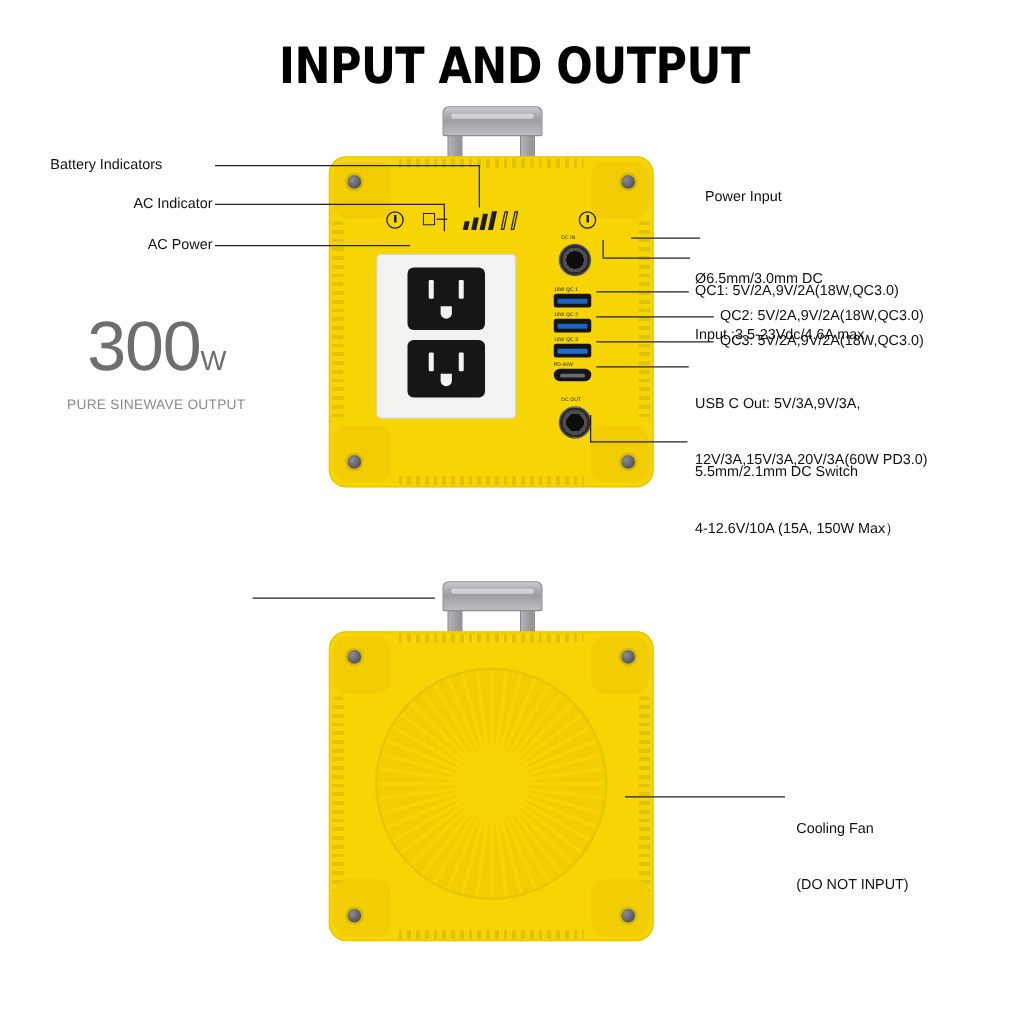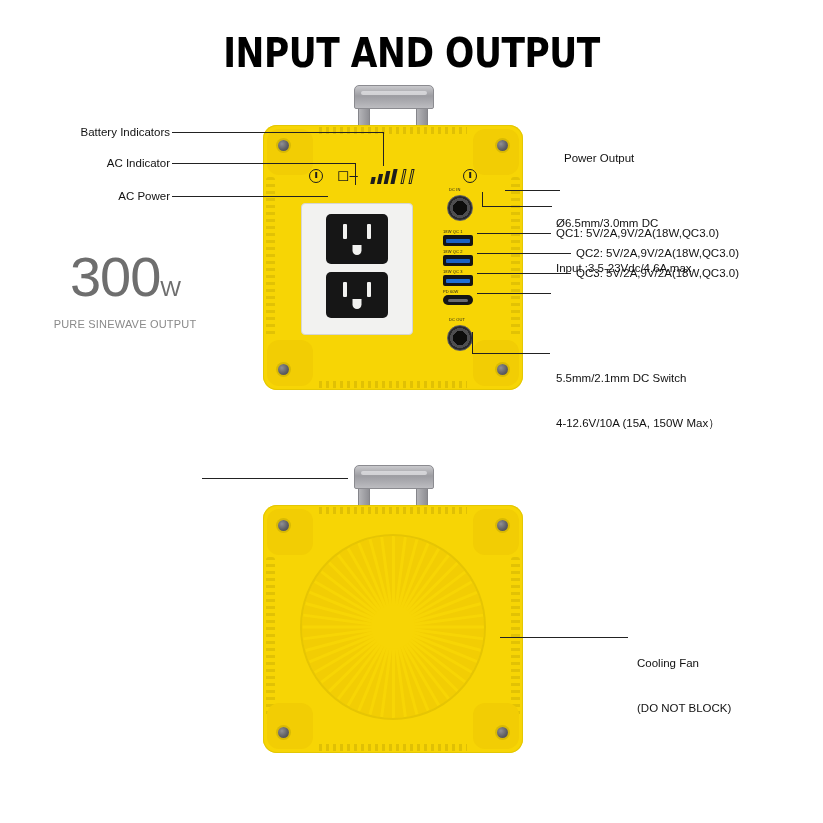--- a/index.html
+++ b/index.html
@@ -595,39 +595,43 @@
 
   <div class="line h" style="left:477px; top:293px; width:74px;"></div>
 
   <div class="line v" style="left:472px; top:332px; height:22px;"></div>
   <div class="line h" style="left:472px; top:353px; width:78px;"></div>
 
   <div class="line h" style="left:202px; top:478px; width:146px;"></div>
 
   <div class="line h" style="left:500px; top:637px; width:128px;"></div>
 
-  <div class="lbl left" style="left:0px; top:125px; width:170px;">Battery Indicators</div>
+  <div class="lbl left" style="left:0px; top:125px; width:170px;text-align:center;">Battery Indicators</div>
   <div class="lbl left" style="left:0px; top:156px; width:170px;">AC Indicator</div>
   <div class="lbl left" style="left:0px; top:189px; width:170px;">AC Power</div>
 
-  <div class="lbl right" style="left:564px; top:151px;">Power Output</div>
+  <div class="lbl right" style="left:564px; top:151px;">Power Input</div>
 
   <div class="lbl right" style="left:556px; top:186px;">
     <div>Ø6.5mm/3.0mm DC</div>
     <div>Input :3.5-23Vdc/4.6A max</div>
   </div>
 
   <div class="lbl right" style="left:556px; top:226px;">QC1: 5V/2A,9V/2A(18W,QC3.0)</div>
   <div class="lbl right" style="left:576px; top:246px;">QC2: 5V/2A,9V/2A(18W,QC3.0)</div>
   <div class="lbl right" style="left:576px; top:266px;">QC3: 5V/2A,9V/2A(18W,QC3.0)</div>
 
+  <div class="lbl right" style="left:556px; top:286px;">
+    <div>USB C Out: 5V/3A,9V/3A,</div>
+    <div>12V/3A,15V/3A,20V/3A(60W PD3.0)</div>
+  </div>
 
   <div class="lbl right" style="left:556px; top:341px;">
     <div>5.5mm/2.1mm DC Switch</div>
     <div>4-12.6V/10A (15A, 150W Max）</div>
   </div>
 
   <div class="lbl right" style="left:637px; top:626px;">
     <div>Cooling Fan</div>
-    <div>(DO NOT BLOCK)</div>
+    <div>(DO NOT INPUT)</div>
   </div>
 
 </div>
 
 </body></html>

